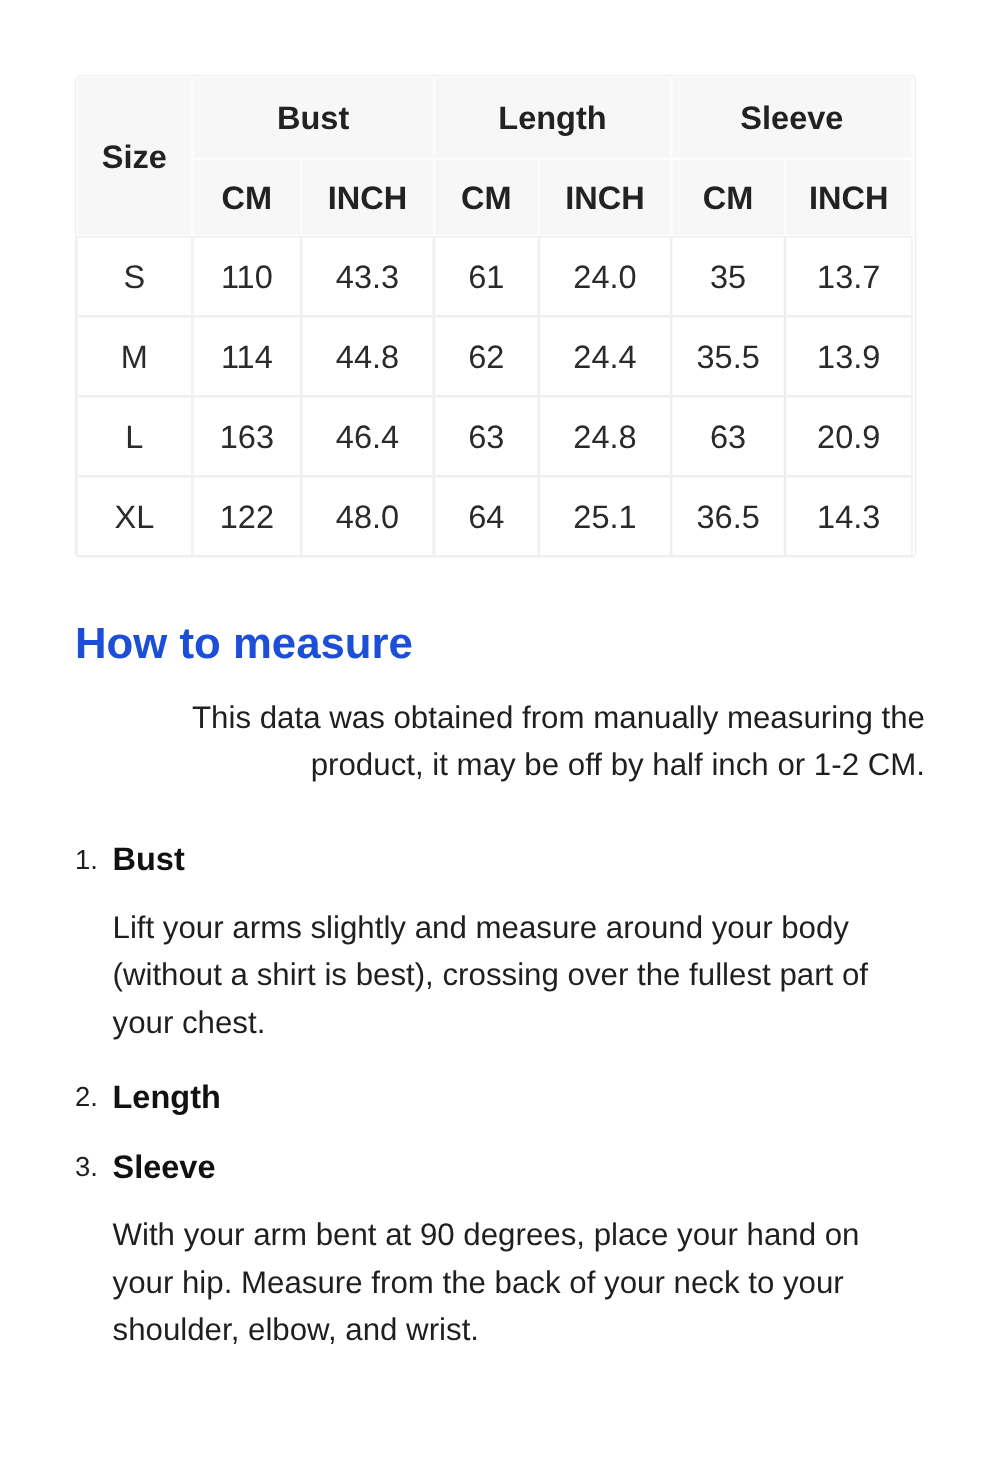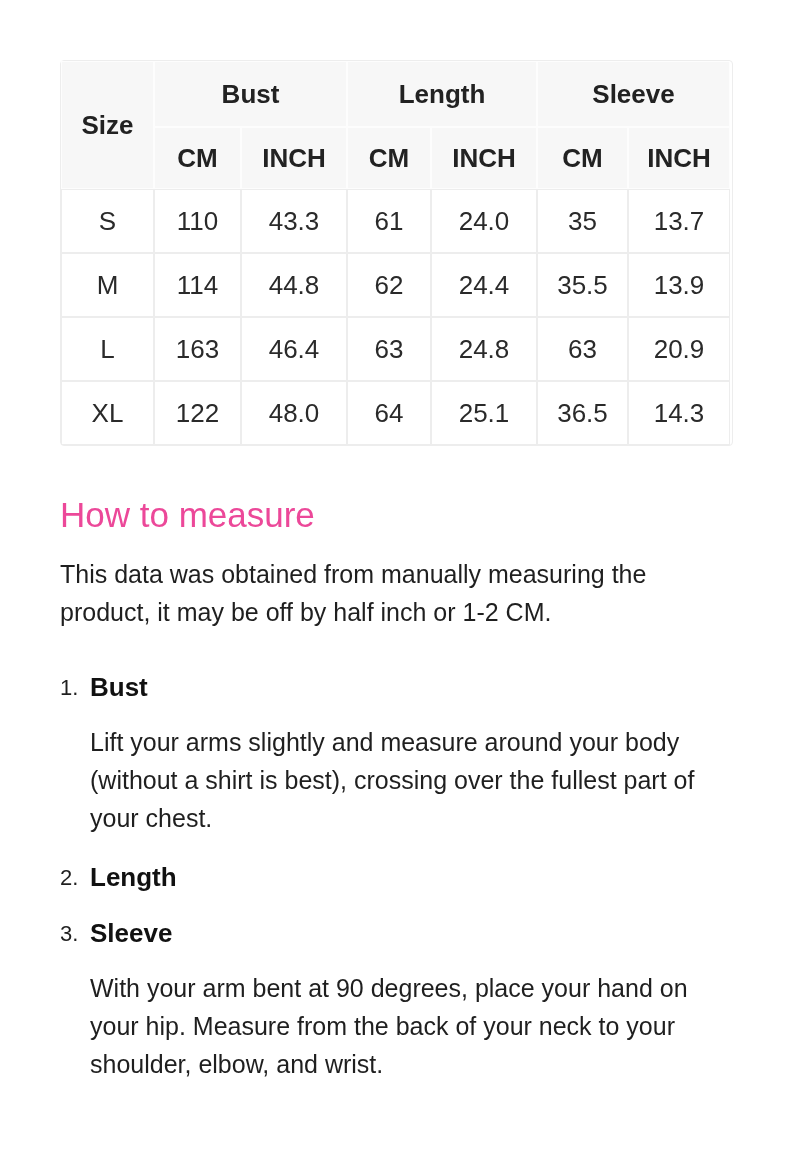--- a/index.html
+++ b/index.html
@@ -51,30 +51,31 @@
     color: #2a2a2a;
   }
   tr.group-row   { height: 66px; }
   tr.unit-row    { height: 62px; }
   tbody tr       { height: 64px; }
 
   
   .htm-title {
     margin: 49px 0 0 0;
     font-size: 35px;
-    font-weight: normal;
-    color: #ec4899;
+    font-weight: bold;
+    color: #1d4ed8;
     letter-spacing: 0;
   }
   .htm-intro {
     margin: 20px 0 0 0;
     max-width: 682px;
     font-size: 25px;
     line-height: 38px;
     color: #1f1f1f;
+    text-align: right;
   }
   ol.steps {
     list-style: none;
     margin: 40px 0 0 0;
     padding: 0 0 0 30px;
   }
   ol.steps li {
     position: relative;
     margin: 0;
   }

